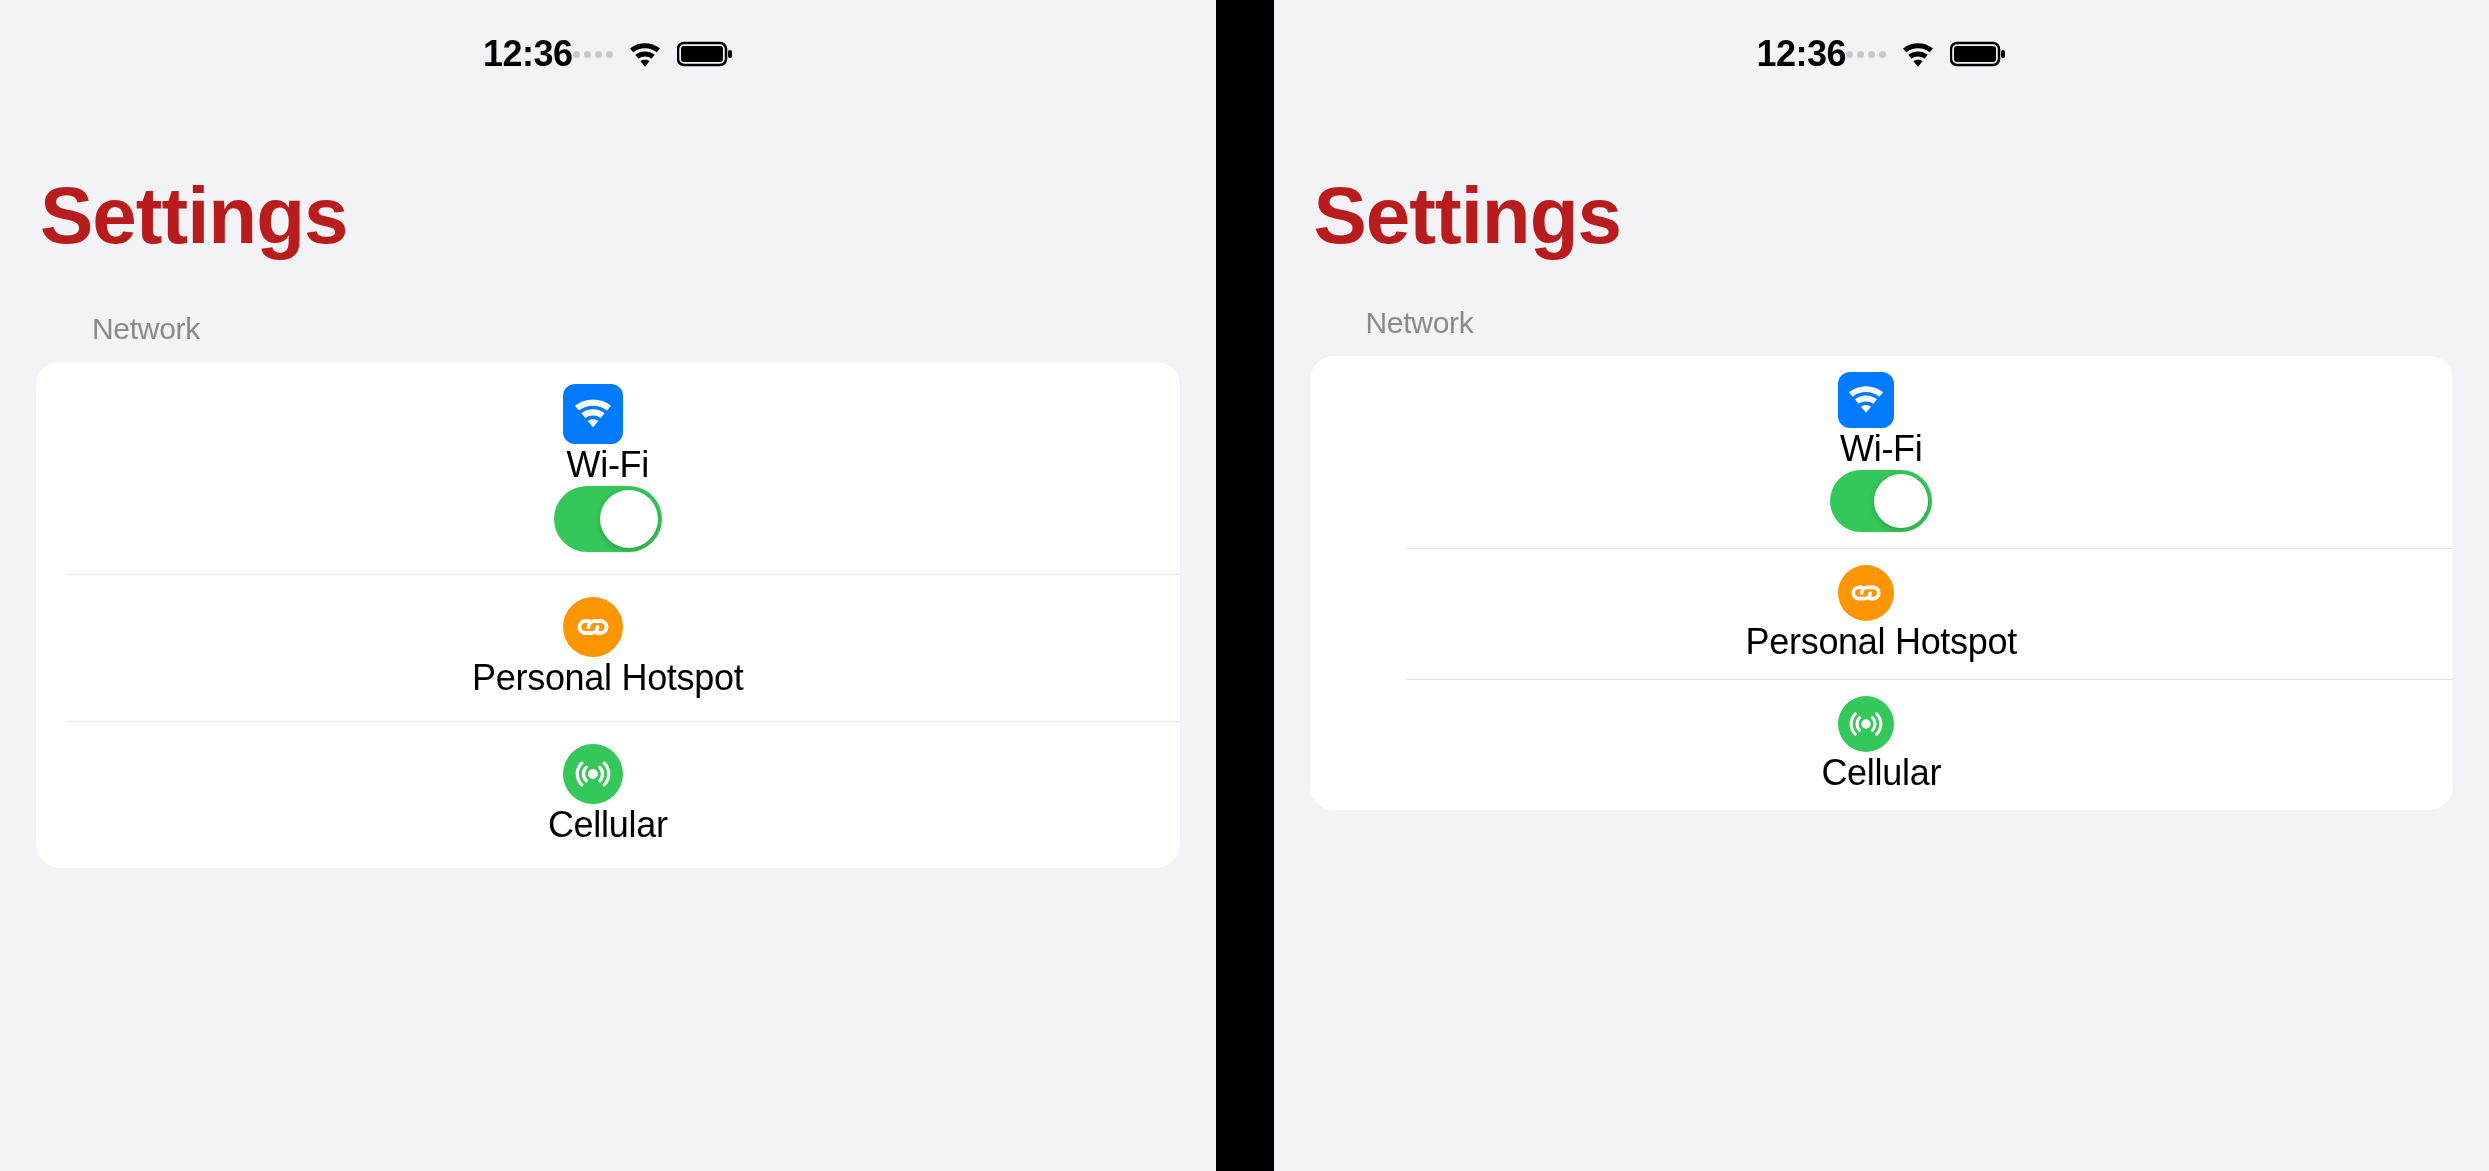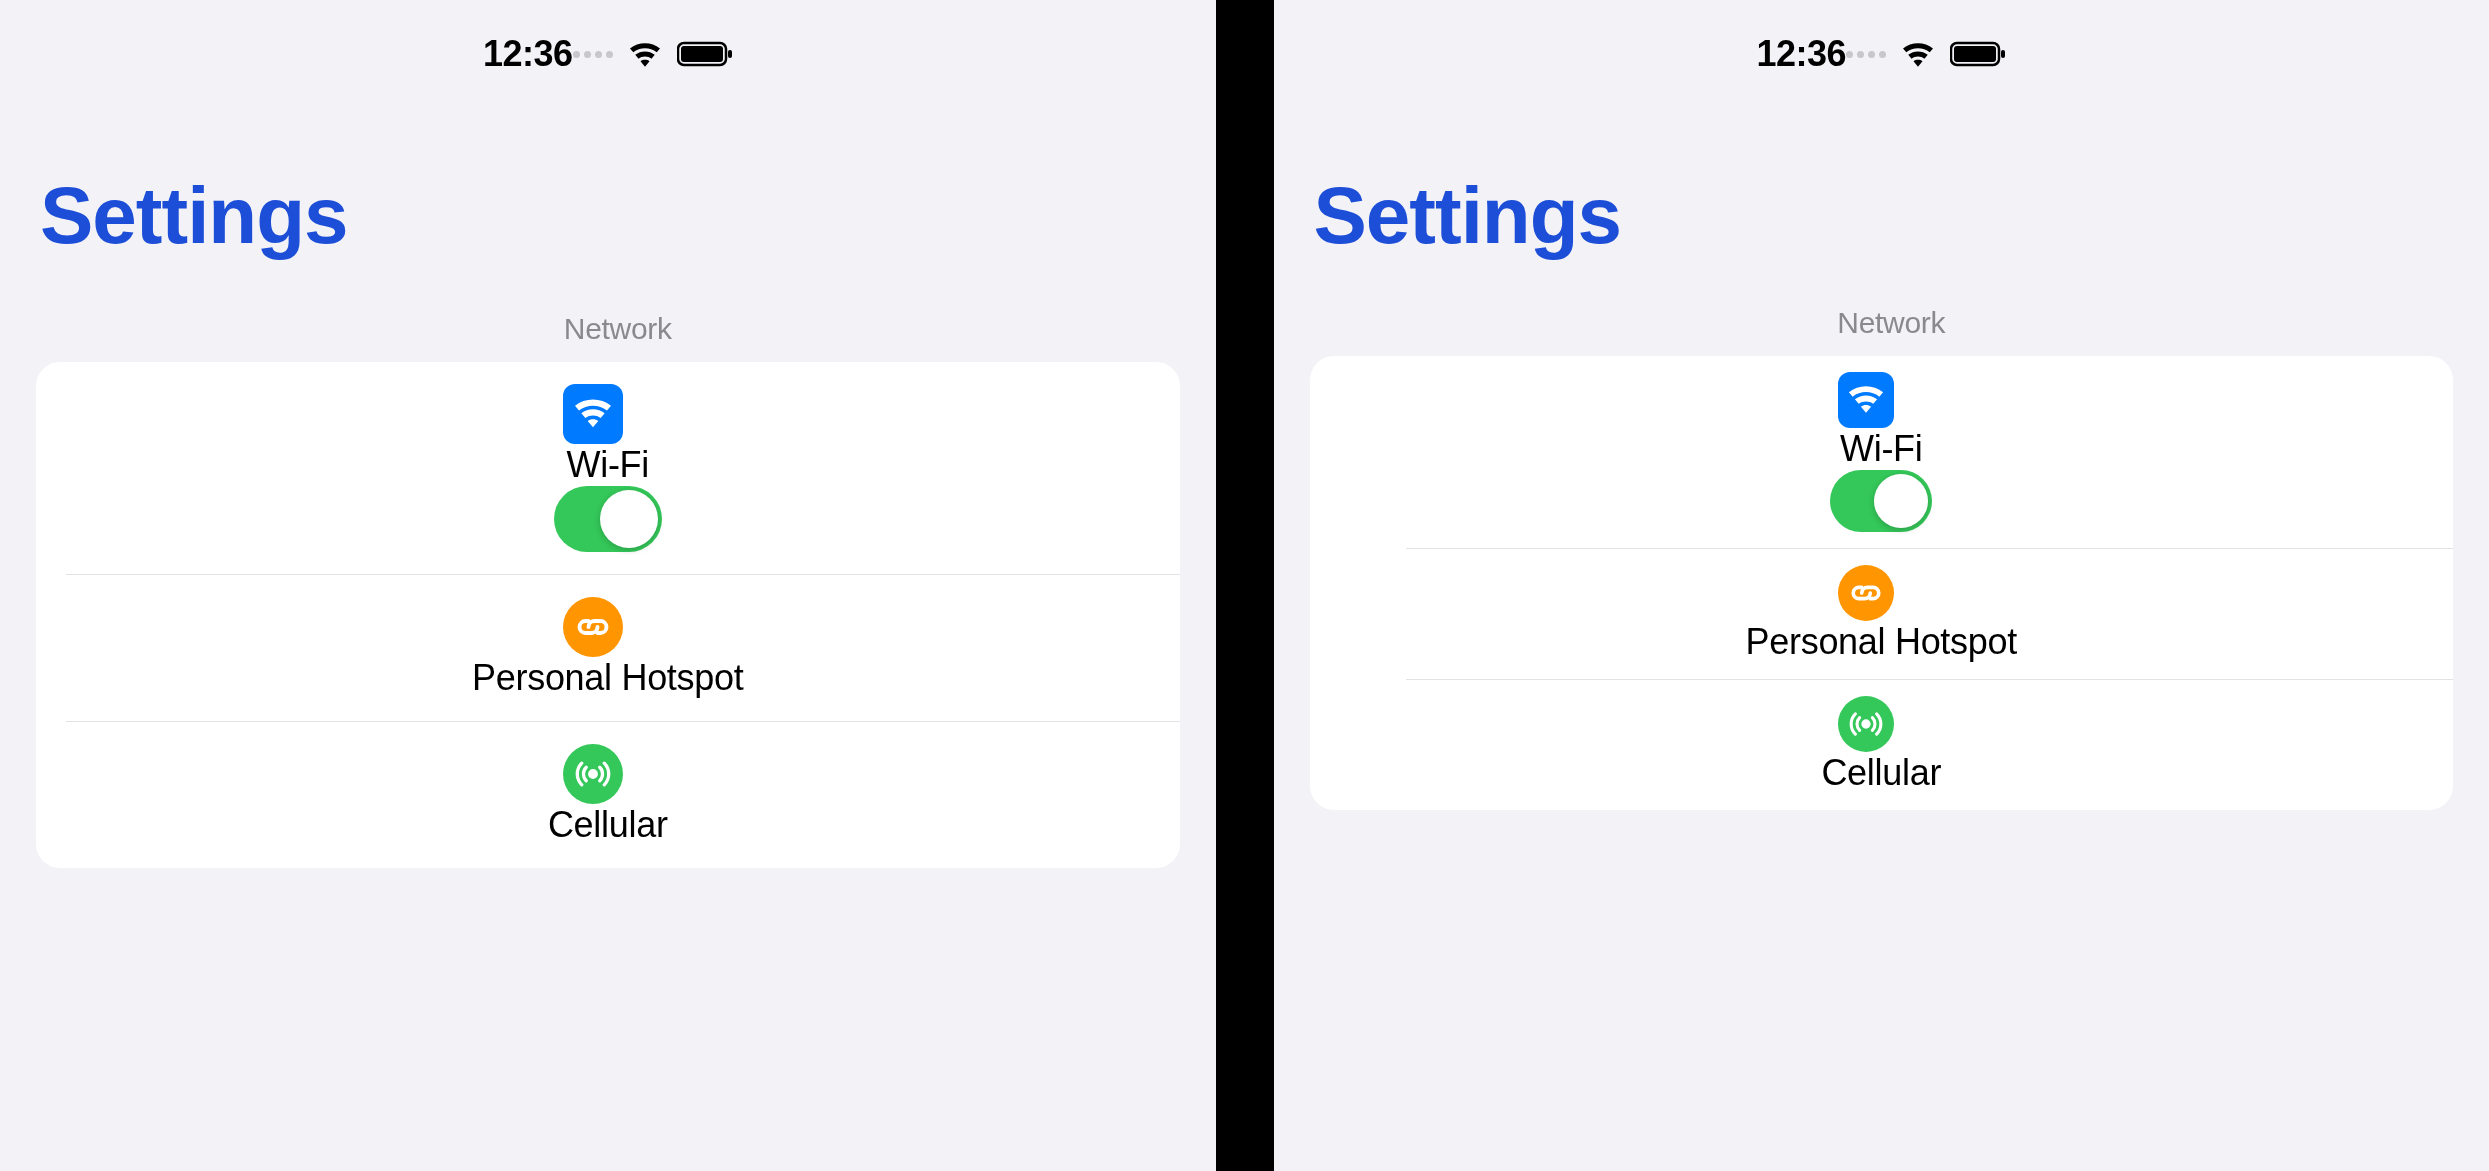--- a/index.html
+++ b/index.html
@@ -73,32 +73,31 @@
       width: 56px;
       height: 28px;
       display: flex;
       align-items: center;
     }
 
     
     .page-title {
       font-size: 80px;
       font-weight: 700;
-      color: #1d4ed8;
+      color: #b91c1c;
       padding: 90px 40px 50px 40px;
       letter-spacing: -1px;
     }
 
     
     .section-header {
       font-size: 30px;
       color: #8a8a8e;
       padding: 0 72px 16px 92px;
       letter-spacing: -0.3px;
-      text-align: center;
     }
 
     .list-group {
       background: #fff;
       border-radius: 24px;
       margin: 0 36px;
       overflow: hidden;
     }
 
     .list-row {

